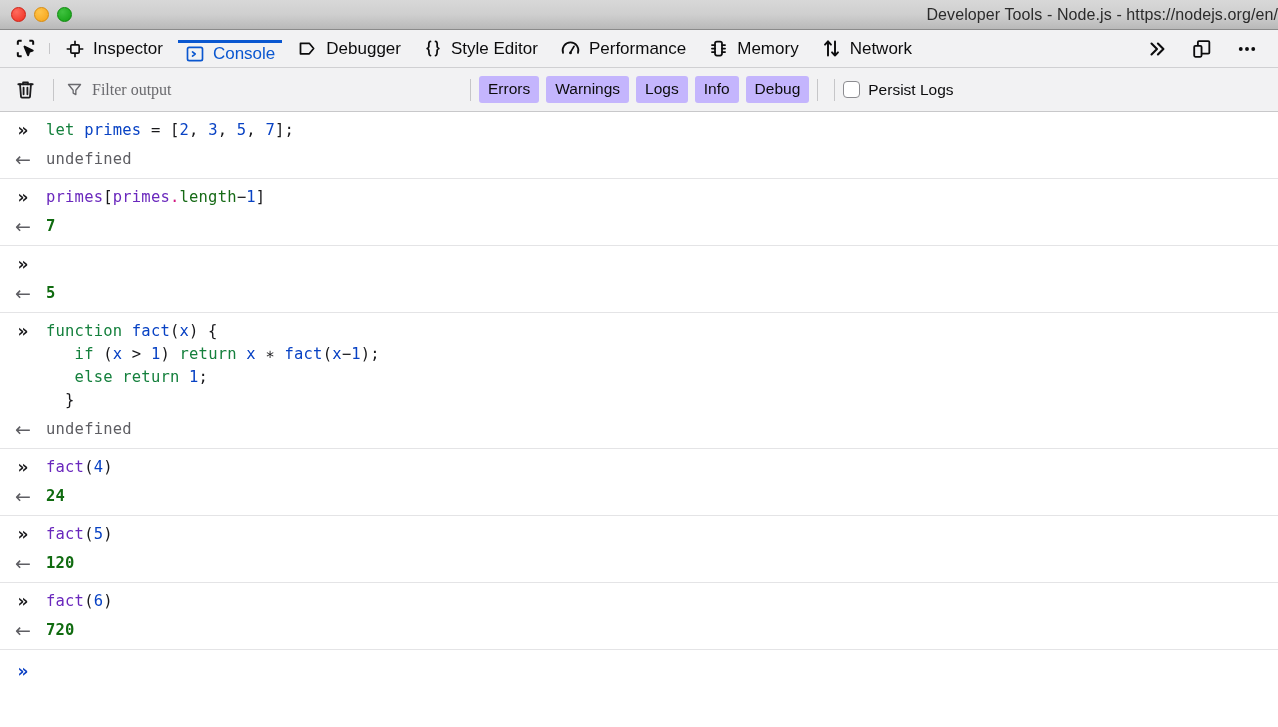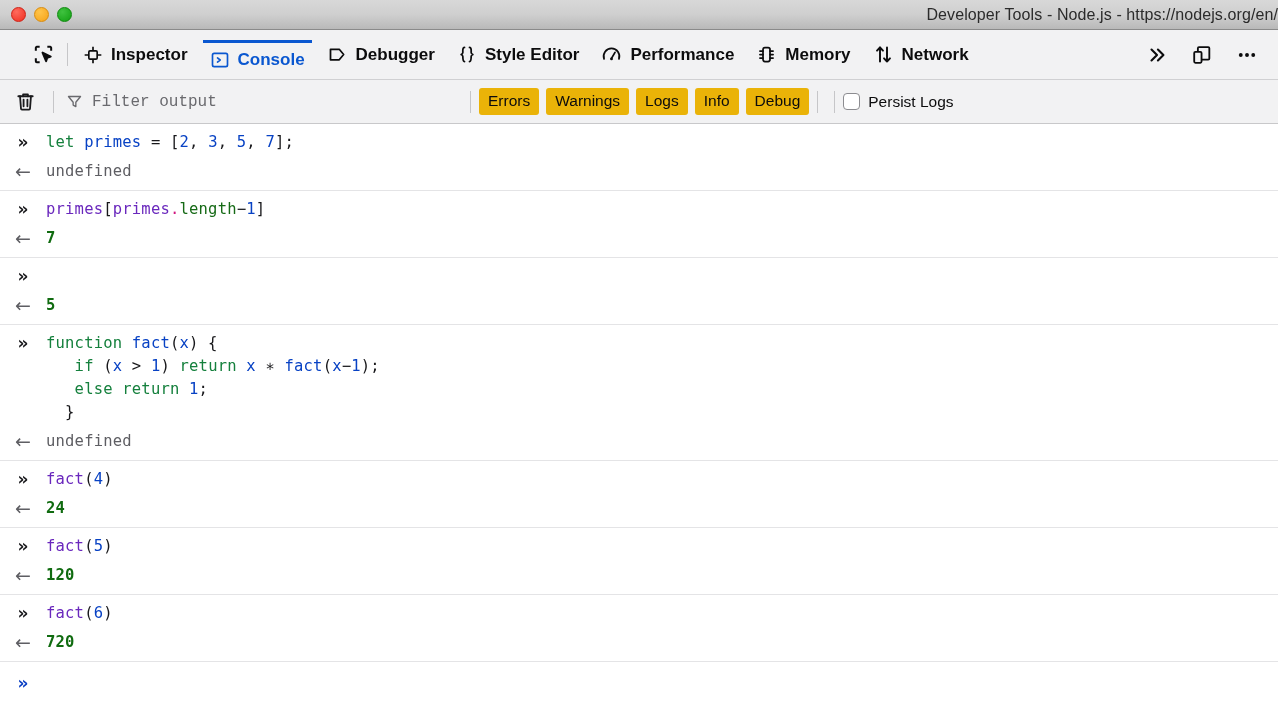--- a/index.html
+++ b/index.html
@@ -24,26 +24,25 @@
   .light.yellow { background: radial-gradient(circle at 35% 30%, #ffc44a, #f6a318); border: 0.5px solid #d98c0d; }
   .light.green  { background: radial-gradient(circle at 35% 30%, #3fc23f, #12a012); border: 0.5px solid #0d8a0d; }
   .window-title {
     position: absolute; left: 0; right: 0; text-align: right;
     font-size: 16px; color: #2b2b2b; letter-spacing: 0.1px;
     pointer-events: none;
   }
 
   
   .toolbar {
-    height: 50px;
+    height: 38px;
     background: #f2f2f3;
     border-bottom: 1px solid #d0d0d2;
     display: flex; align-items: stretch;
-    padding: 0 8px 0 20px;
-    font-weight: bold;
+    padding: 0 8px 0 2px;
   }
   .tb-btn {
     display: flex; align-items: center; gap: 8px;
     padding: 0 11px;
     color: #0c0c0d;
     font-size: 17px;
     cursor: default;
     position: relative;
   }
   .tb-btn.picker { padding: 0 10px 0 12px; }
@@ -71,27 +70,27 @@
   }
   .trash-btn { padding: 0 8px 0 6px; display: flex; align-items: center; }
   .vsep { width: 1px; height: 22px; background: #c6c6c8; margin: 0 8px; }
   .filter-input-wrap {
     display: flex; align-items: center; gap: 9px;
     flex: 0 0 auto; width: 400px;
     padding-left: 4px;
   }
   .filter-input {
     border: none; background: transparent; outline: none;
-    font-family: Liberation Mono, monospace;
+    font-family: Liberation Serif, serif;
     font-size: 16px; color: #5d5d61; width: 350px;
   }
   .filter-input::placeholder { color: #6a6a6e; }
   .pill-group { display: flex; gap: 7px; align-items: center; }
   .pill {
-    background: #eab308; color: #0c0c0d;
+    background: #c4b5fd; color: #0c0c0d;
     border-radius: 3px; font-size: 15.5px;
     padding: 4px 9px 5px; cursor: default;
   }
   .plain-btn {
     color: #0c0c0d; font-size: 15.5px;
     padding: 4px 9px 5px; cursor: default;
   }
   .persist {
     display: flex; align-items: center; gap: 8px;
     font-size: 15.5px; color: #0c0c0d; padding-right: 4px;

